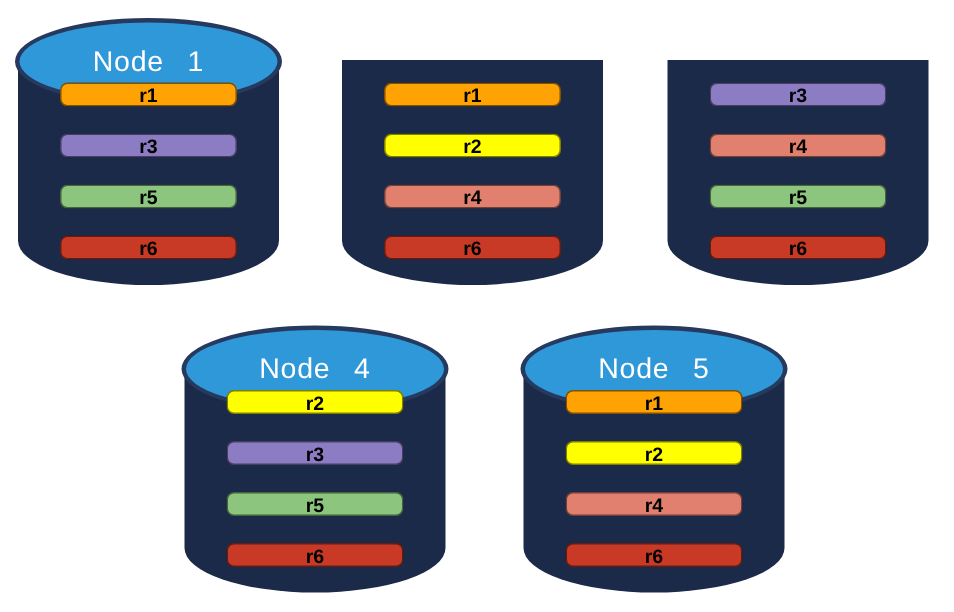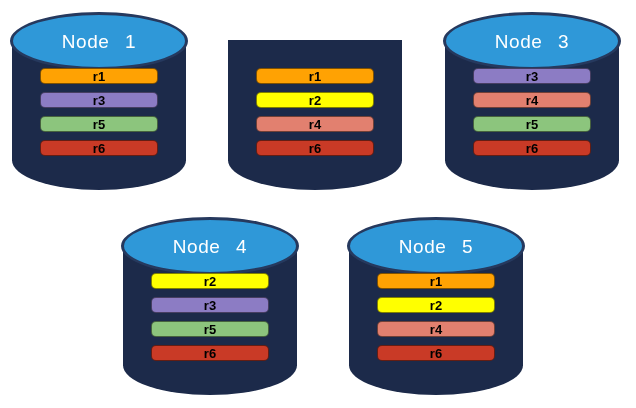--- a/index.html
+++ b/index.html
@@ -57,25 +57,25 @@
     color: var(--node-label-color, #ffffff);
     font-size: 19px;
     letter-spacing: 0.5px;
     word-spacing: 10px;
     padding-top: 1px;
     white-space: nowrap;
   }
   .bars {
     position: absolute;
     left: 30px;
-    top: 56px;
+    top: 43px;
     width: 118px;
     display: flex;
     flex-direction: column;
-    gap: 8px;
+    gap: 18px;
   }
   .bar {
     height: 16px;
     box-sizing: border-box;
     border-radius: 5px;
     border: 1px solid var(--replica-border, rgba(0,0,0,0.5));
     display: flex;
     align-items: center;
     justify-content: center;
     font-size: 13px;
@@ -107,23 +107,20 @@
     <div class="bars">
       <div class="bar" style="background: rgb(255, 162, 3);">r1</div>
       <div class="bar" style="background: rgb(255, 255, 0);">r2</div>
       <div class="bar" style="background: rgb(226, 128, 111);">r4</div>
       <div class="bar" style="background: rgb(201, 58, 38);">r6</div>
     </div>
   </div>
 
   <div class="node node-pos-3">
     <div class="cyl-body"></div>
-    <div class="cyl-top">
-      <div class="node-label">Node 3</div>
-    </div>
     <div class="bars">
       <div class="bar" style="background: rgb(140, 124, 196);">r3</div>
       <div class="bar" style="background: rgb(226, 128, 111);">r4</div>
       <div class="bar" style="background: rgb(140, 197, 125);">r5</div>
       <div class="bar" style="background: rgb(201, 58, 38);">r6</div>
     </div>
   </div>
 
   <div class="node node-pos-4">
     <div class="cyl-body"></div>

